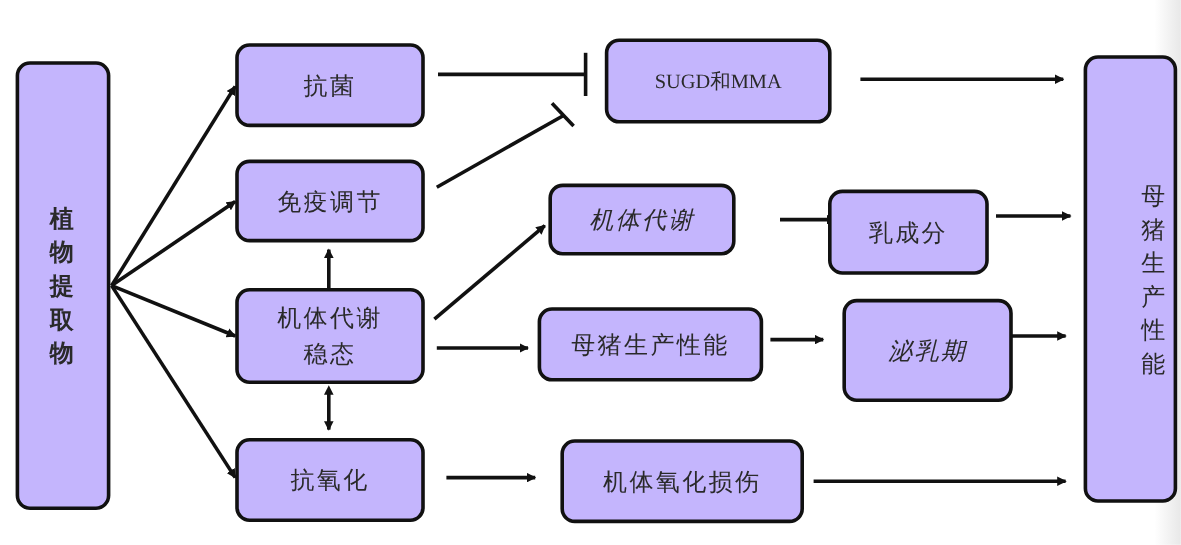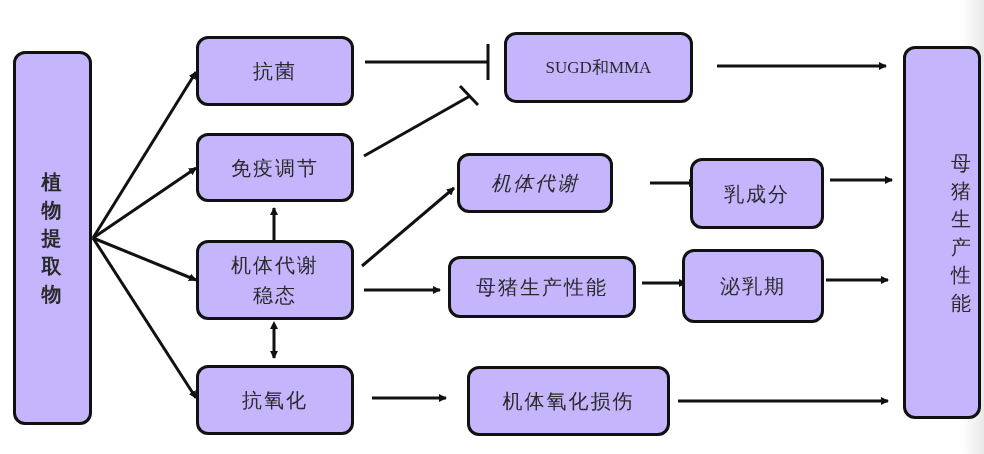--- a/index.html
+++ b/index.html
@@ -88,21 +88,21 @@
 </div>
 
 <div class="node" style="left:690px;top:142px;width:134px;height:71px;margin-top:16px;">
   <span>乳成分</span>
 </div>
 
 <div class="node" style="left:448px;top:256px;width:188px;height:62px;">
   <span>母猪生产性能</span>
 </div>
 
-<div class="node vert" style="left:682px;top:249px;width:142px;height:74px;">
+<div class="node vert" style="left:702px;top:249px;width:142px;height:86px;font-style:italic;">
   <span>泌乳期</span>
 </div>
 
 <div class="node" style="left:467px;top:366px;width:203px;height:70px;">
   <span>机体氧化损伤</span>
 </div>
 
 <div class="node vert" style="left:903px;top:46px;width:78px;height:373px;padding-left:40px;">
   <span style="width:1.2em;word-break:break-all;line-height:28px;">母猪生产性能</span>
 </div>

